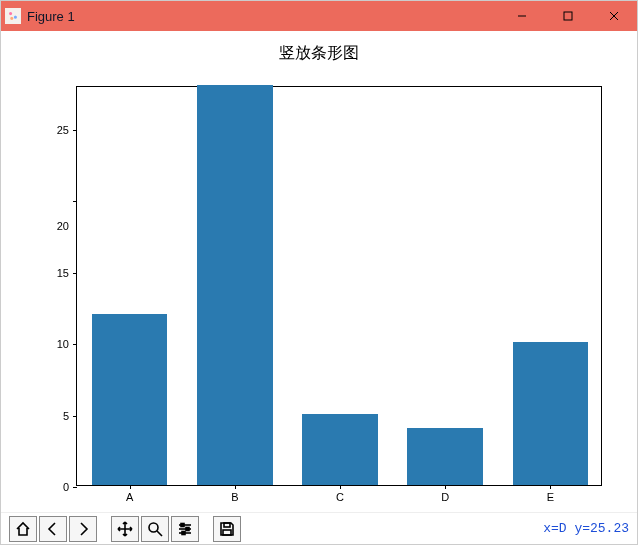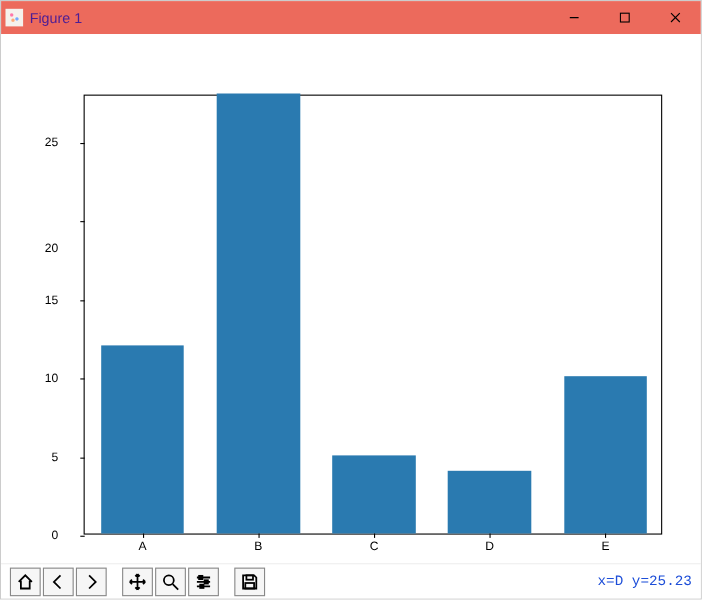--- a/index.html
+++ b/index.html
@@ -11,21 +11,21 @@
     height: 545px;
     overflow: hidden;
   }
   .window { width: 638px; height: 545px; border: 1px solid #ccc; background: #fff; position: relative; }
   .titlebar {
     height: 30px;
     background: #ec6a5c;
     display: flex;
     align-items: center;
     padding: 0 0 0 4px;
-    color: #4c1d95;
+    color: #0f172a;
     font-size: 13px;
   }
   .titlebar .app-icon {
     width: 16px; height: 16px;
     background: #f5f1ed;
     margin-right: 6px;
     display: inline-block;
     position: relative;
   }
   .titlebar .app-icon::before {
@@ -59,21 +59,21 @@
     width: 526px; height: 400px;
     border: 1px solid #000;
     background: #fff;
   }
   .bar {
     position: absolute;
     bottom: 0;
     background: #2a7ab0;
   }
   .ytick { position: absolute; left: -4px; width: 4px; border-top: 1px solid #000; }
-  .ylabel { position: absolute; right: 100%; padding-right: 24px; font-size: 11px; transform: translateY(-50%); }
+  .ylabel { position: absolute; right: 100%; padding-right: 8px; font-size: 11px; transform: translateY(-50%); }
   .xtick { position: absolute; bottom: -4px; height: 4px; border-left: 1px solid #000; }
   .xlabel { position: absolute; top: 100%; padding-top: 6px; font-size: 11px; transform: translateX(-50%); }
 
   .toolbar {
     position: absolute;
     left: 0; right: 0; bottom: 0;
     height: 32px;
     background: #fff;
     display: flex;
     align-items: center;
@@ -117,20 +117,21 @@
     </div>
     <div class="winbtn">
       <svg viewBox="0 0 10 10">
           <line x1="1" y1="1" x2="9" y2="9" stroke="#000" stroke-width="1"></line>
           <line x1="9" y1="1" x2="1" y2="9" stroke="#000" stroke-width="1"></line>
         </svg>
     </div>
   </div>
 
   <div class="canvas-area">
+    <div class="chart-title">竖放条形图</div>
     <div class="axes" id="axes">
         <div class="ytick" style="top: 400px;"></div>
         <div class="ylabel" style="top: 400px;">0</div>
         <div class="ytick" style="top: 328.571px;"></div>
         <div class="ylabel" style="top: 328.571px;">5</div>
         <div class="ytick" style="top: 257.143px;"></div>
         <div class="ylabel" style="top: 257.143px;">10</div>
         <div class="ytick" style="top: 185.714px;"></div>
         <div class="ylabel" style="top: 185.714px;">15</div>
         <div class="ytick" style="top: 114.286px;"></div>

